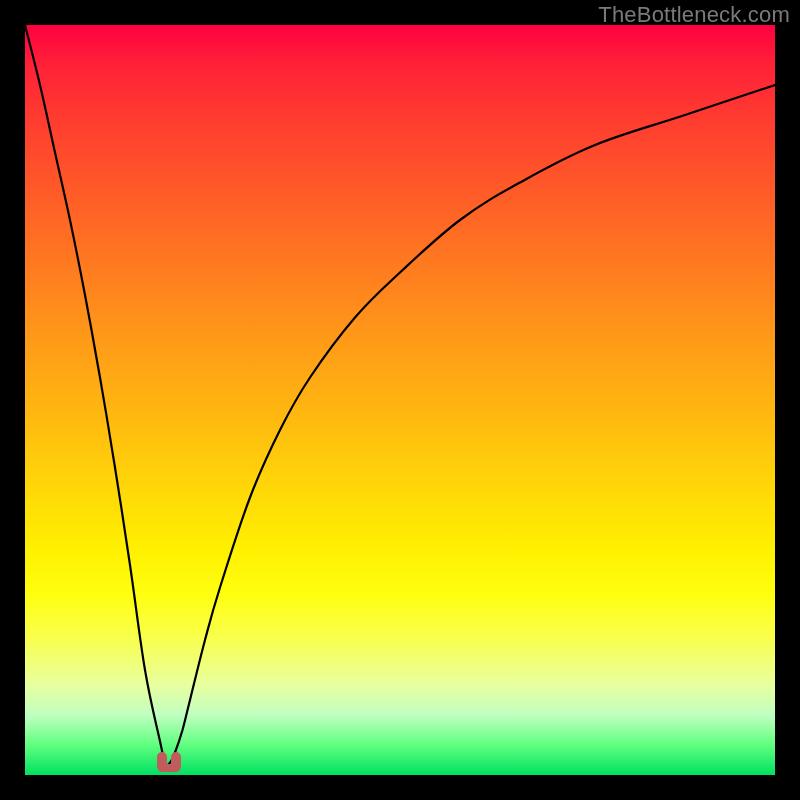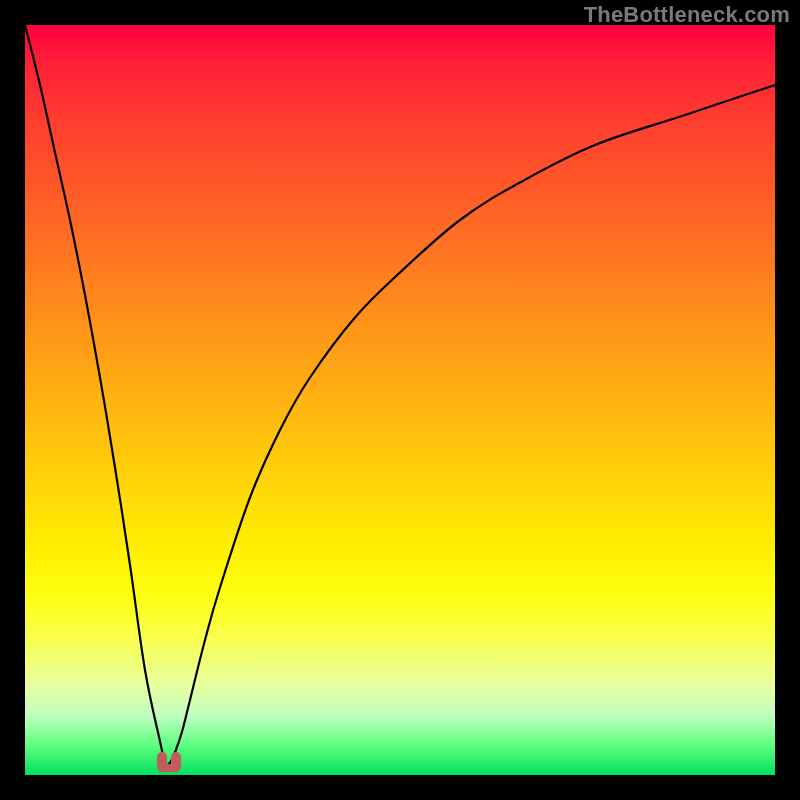--- a/index.html
+++ b/index.html
@@ -36,21 +36,21 @@
     background: #c25b5b;
     border-radius: 10px;
   }
 
   .attribution {
     position: absolute;
     top: 2px;
     right: 10px;
     color: #7a7a7a;
     font-size: 22px;
-    font-weight: 700;
+    font-weight: 400;
     letter-spacing: 0.2px;
   }
 
   svg.curve {
     position: absolute;
     left: 0; top: 0;
     width: 750px; height: 750px;
     overflow: visible;
   }
 </style>

